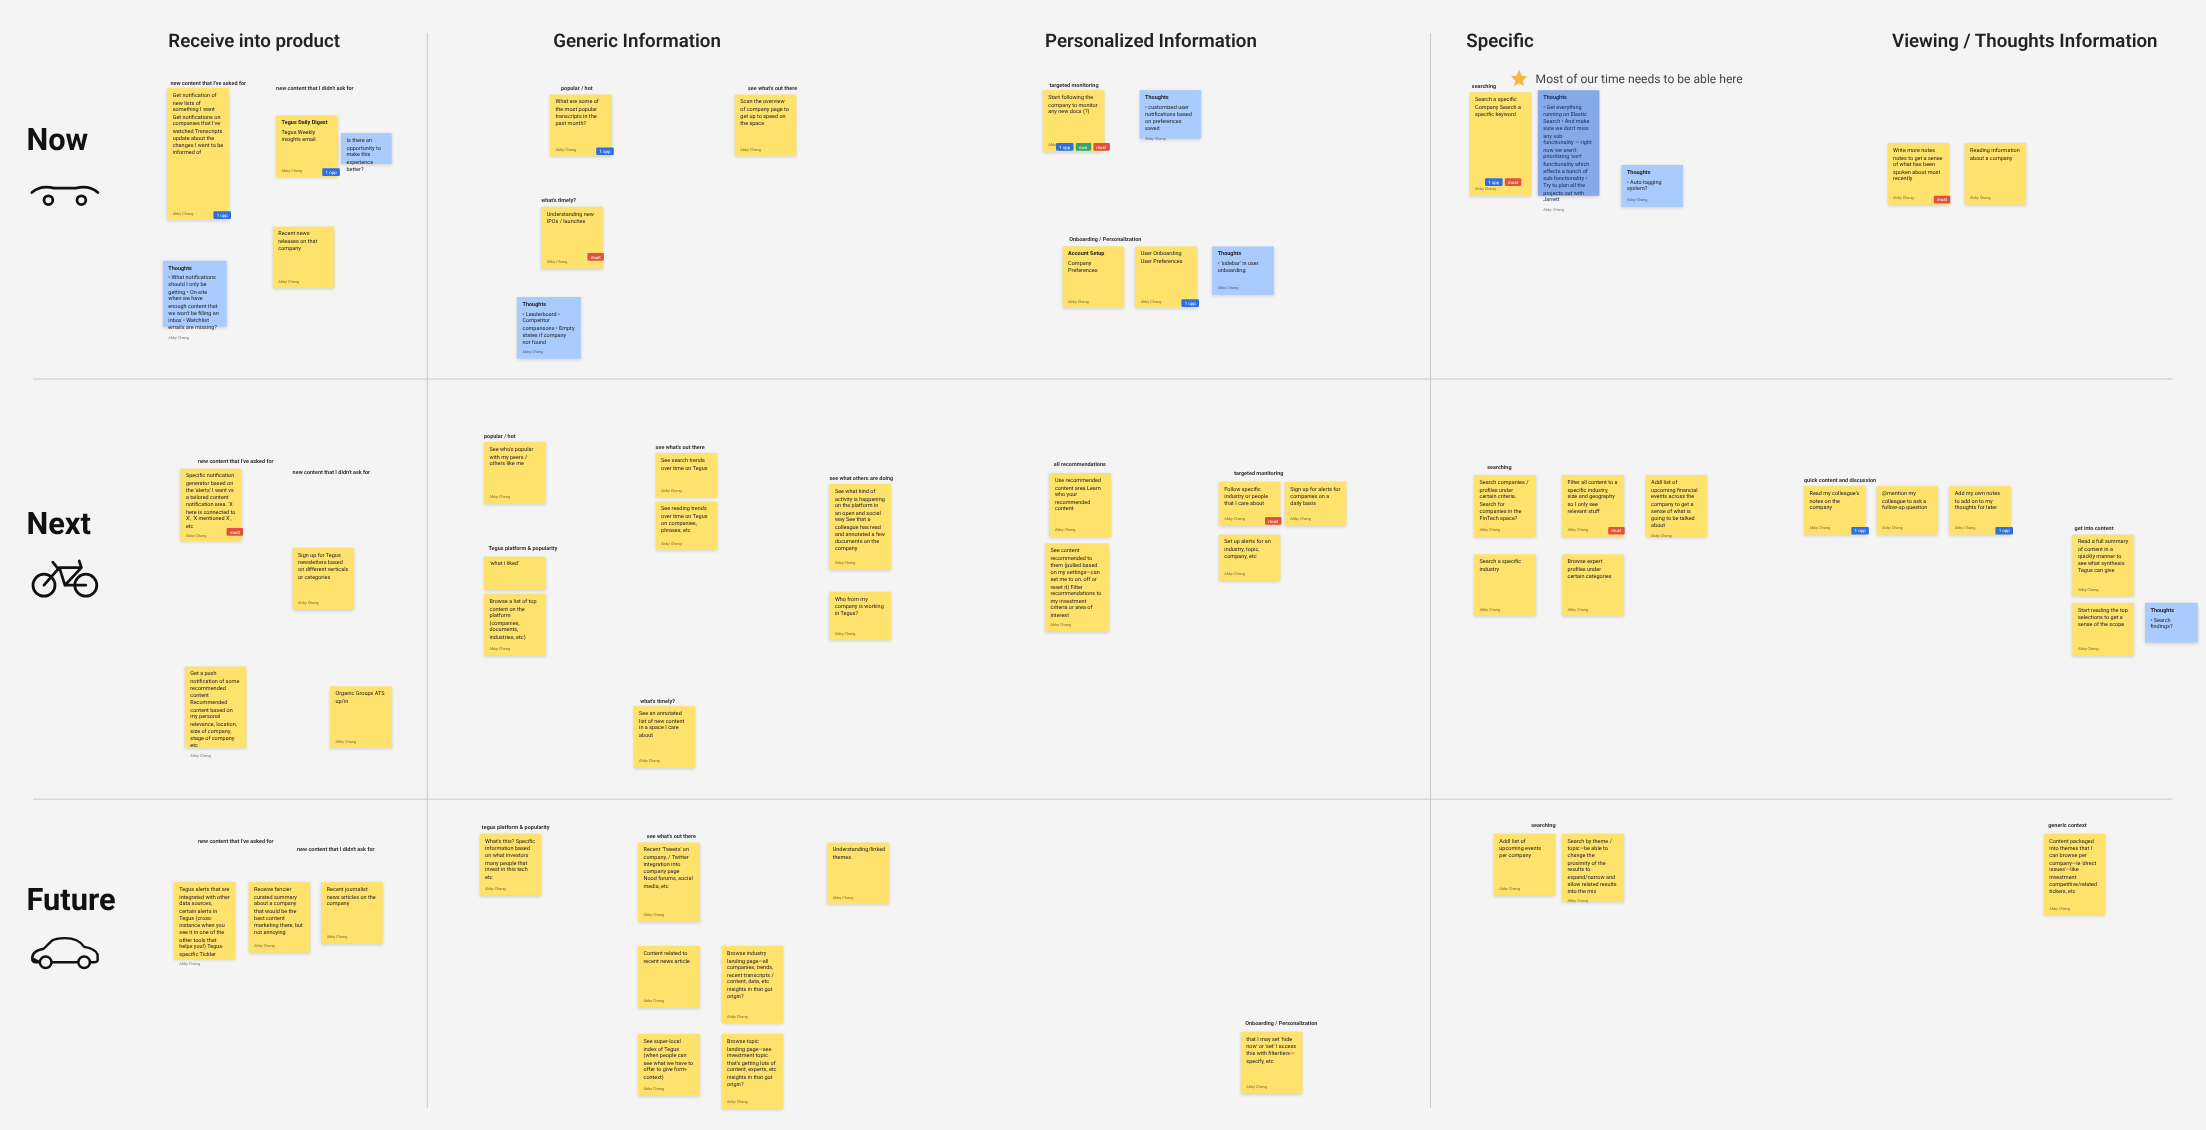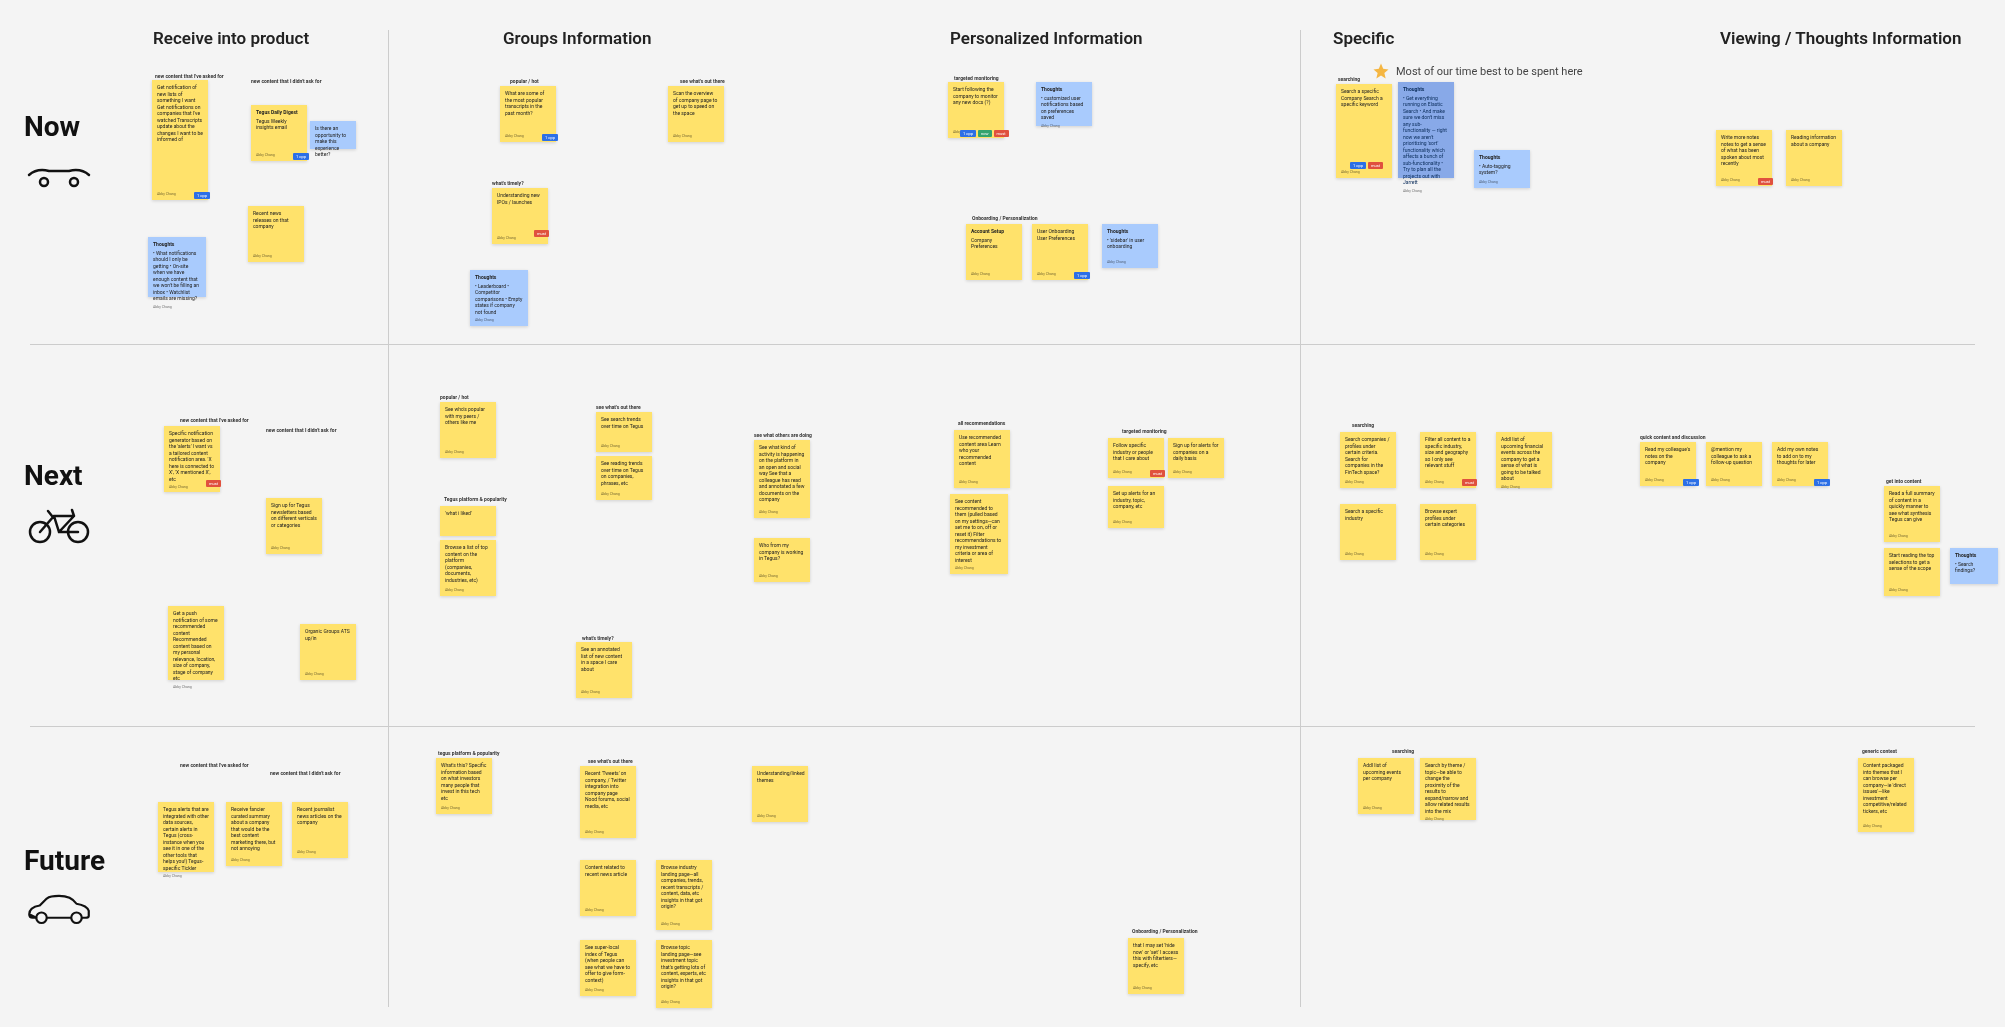--- a/index.html
+++ b/index.html
@@ -112,40 +112,40 @@
       </svg>
   </div>
   <div class="row-label" style="top:459px">
     <span class="row-label-text">Next</span>
     <svg viewBox="0 0 70 40">
         <circle cx="16" cy="28" r="10" stroke="#111" stroke-width="2.5" fill="none"></circle>
         <circle cx="54" cy="28" r="10" stroke="#111" stroke-width="2.5" fill="none"></circle>
         <path d="M16 28 L30 12 L50 12 M30 12 L35 28 L54 28 M35 28 L50 12 M28 12 L24 7 M50 12 L48 6" stroke="#111" stroke-width="2.5" fill="none" stroke-linecap="round"></path>
       </svg>
   </div>
-  <div class="row-label" style="top:844px">
+  <div class="row-label" style="top:801px">
     <span class="row-label-text">Future</span>
     <svg viewBox="0 0 80 40">
         <path d="M6 26 Q6 18 18 16 L26 8 Q30 5 40 5 Q54 5 60 14 Q72 16 74 22 L74 28 Q74 30 70 30 L66 30 M54 30 L26 30 M14 30 L10 30 Q6 30 6 26 Z" stroke="#111" stroke-width="2.5" fill="none" stroke-linejoin="round"></path>
         <circle cx="20" cy="30" r="6" stroke="#111" stroke-width="2.5" fill="none"></circle>
         <circle cx="60" cy="30" r="6" stroke="#111" stroke-width="2.5" fill="none"></circle>
       </svg>
   </div>
 
   <div class="col-header" style="left:153px">Receive into product</div>
-  <div class="col-header" style="left:503px">Groups Information</div>
+  <div class="col-header" style="left:503px">Generic Information</div>
   <div class="col-header" style="left:950px">Personalized Information</div>
   <div class="col-header" style="left:1333px">Specific</div>
   <div class="col-header" style="left:1720px">Viewing / Thoughts Information</div>
 
   <div class="annotation" style="left:1372px; top:62px">
     <svg viewBox="0 0 24 24">
         <path d="M12 2l2.9 6.9L22 10l-5.5 4.8L18.2 22 12 18.1 5.8 22l1.7-7.2L2 10l7.1-1.1z" fill="#f5b642"></path>
       </svg>
-    <span>Most of our time best to be spent here</span>
+    <span>Most of our time needs to be able here</span>
   </div>
 
   <div class="divider-h" style="top:344px"></div>
   <div class="divider-h" style="top:726px"></div>
   <div class="divider-v" style="left:388px"></div>
   <div class="divider-v" style="left:1300px"></div>
 
   <div class="section-label" style="left:155px; top:73px">new content that I've asked for</div>
   <div class="section-label" style="left:251px; top:78px">new content that I didn't ask for</div>
 

